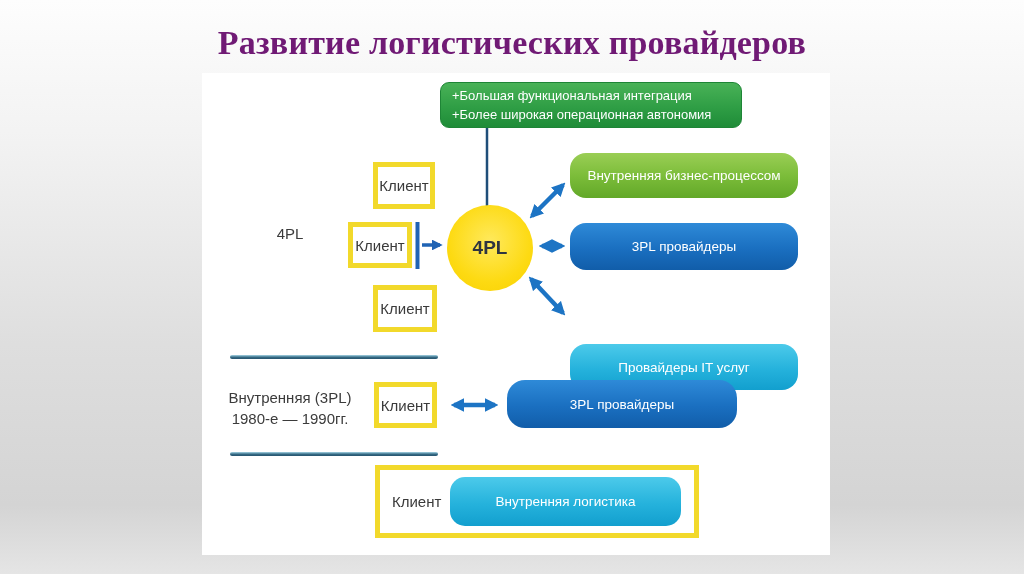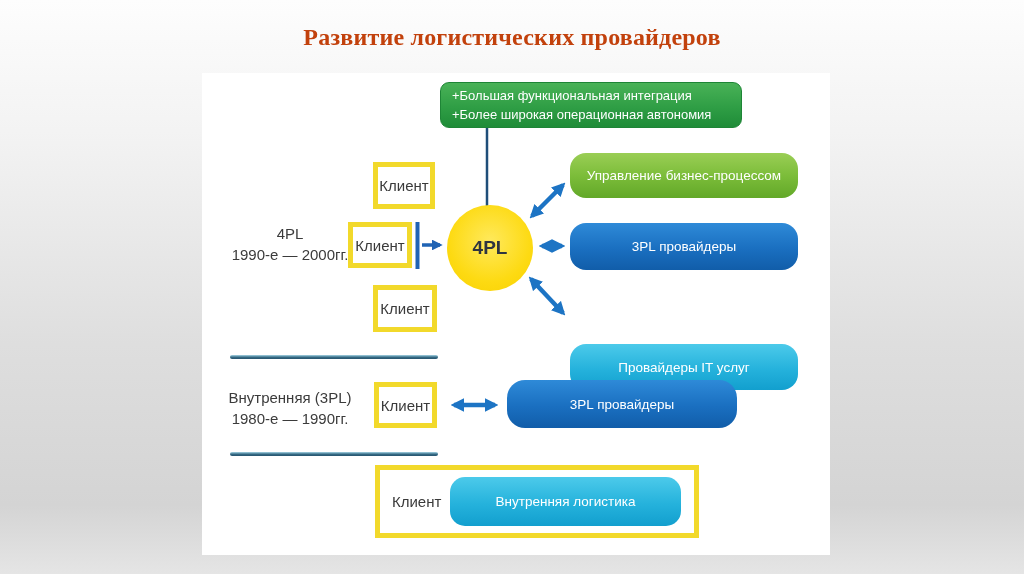--- a/index.html
+++ b/index.html
@@ -4,21 +4,21 @@
 <style>
   html,body{margin:0;padding:0;}
   body{
     width:1024px;height:574px;overflow:hidden;position:relative;
     font-family:"Liberation Sans","DejaVu Sans",sans-serif;
     background:linear-gradient(180deg,#fdfdfd 0%,#f2f2f2 25%,#dedede 60%,#d4d4d4 88%,#e5e5e5 100%);
   }
   .slide-title{
     position:absolute;left:0;top:24px;width:1024px;text-align:center;
     font-family:"Liberation Serif","DejaVu Serif",serif;
-    font-weight:bold;font-size:24px;color:#c2410c;letter-spacing:.2px;
+    font-weight:bold;font-size:34px;color:#701a75;letter-spacing:.2px;
   }
   .panel{
     position:absolute;left:202px;top:73px;width:628px;height:482px;
     background:#ffffff;
   }
   .abs{position:absolute;}
   .note-box{
     left:238px;top:9px;width:302px;height:46px;
     background:linear-gradient(180deg,#49b257 0%,#2f9e45 55%,#1f8c38 100%);
     border:1px solid #1e8536;border-radius:9px;
@@ -84,32 +84,31 @@
     <line x1="252" y1="332" x2="293" y2="332" stroke="#1d74c4" stroke-width="4.4" marker-start="url(#ah)" marker-end="url(#ah)"></line>
   </svg>
 
   <div class="abs note-box">
     <span>+Большая функциональная интеграция</span>
     <span>+Более широкая операционная автономия</span>
   </div>
 
   <div class="abs era-label" style="left:3px;top:151px;">
     <div>4PL</div>
-    <div>1990-е — 2000гг.</div>
   </div>
 
   <div class="abs client-box" style="left:171px;top:89px;width:62px;height:47px;">Клиент</div>
   <div class="abs client-box" style="left:146px;top:149px;width:64px;height:46px;">Клиент</div>
   <div class="abs client-box" style="left:171px;top:212px;width:64px;height:47px;">Клиент</div>
 
   <div class="abs hub-circle">
     <span>4PL</span>
   </div>
 
-  <div class="abs pill pill-green" style="left:368px;top:80px;width:228px;height:45px;">Управление бизнес-процессом</div>
+  <div class="abs pill pill-green" style="left:368px;top:80px;width:228px;height:45px;">Внутренняя бизнес-процессом</div>
   <div class="abs pill pill-blue" style="left:368px;top:150px;width:228px;height:47px;">3PL провайдеры</div>
   <div class="abs pill pill-cyan" style="left:368px;top:236px;width:228px;height:46px;margin-top:35px;">Провайдеры IT услуг</div>
 
   <div class="abs separator" style="top:282px;"></div>
 
   <div class="abs era-label" style="left:3px;top:315px;">
     <div>Внутренняя (3PL)</div>
     <div>1980-е — 1990гг.</div>
   </div>
   <div class="abs client-box" style="left:172px;top:309px;width:63px;height:46px;">Клиент</div>

